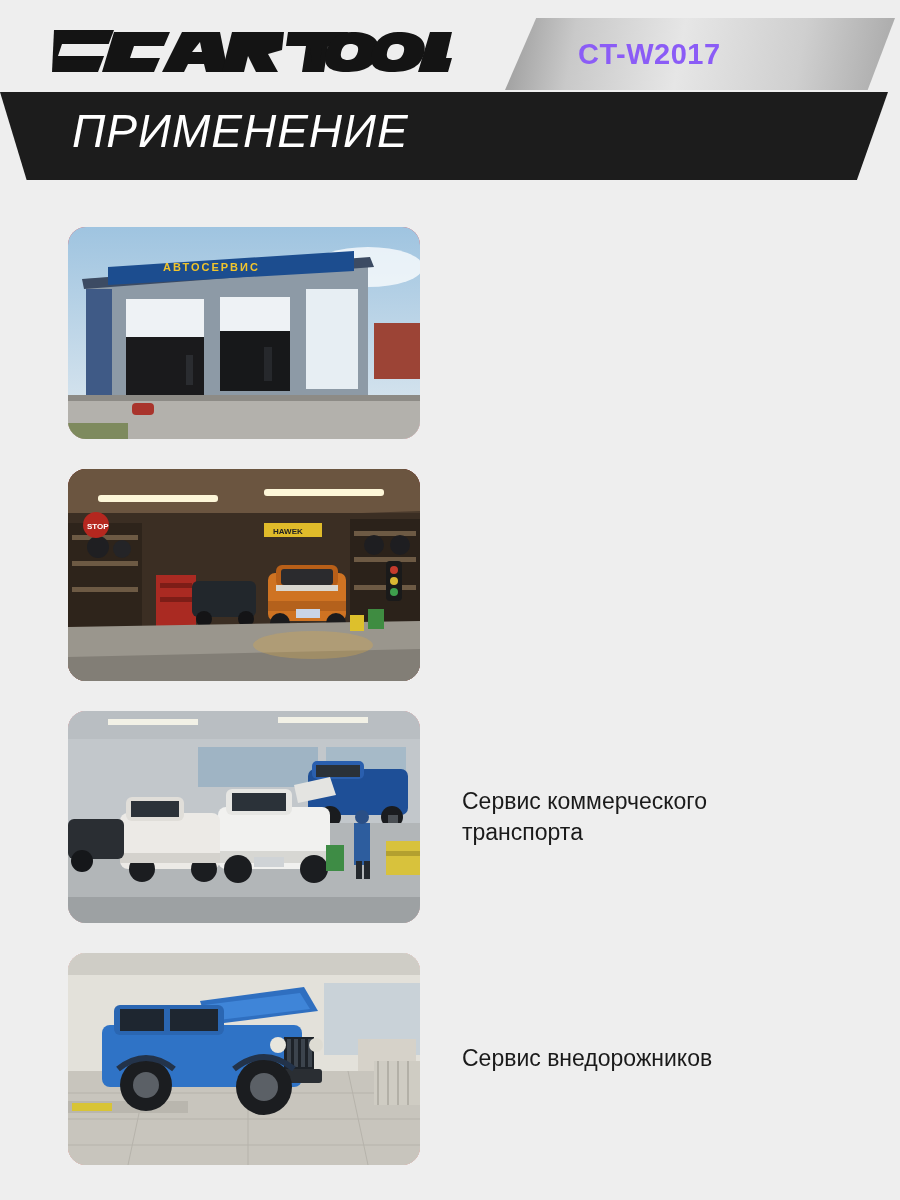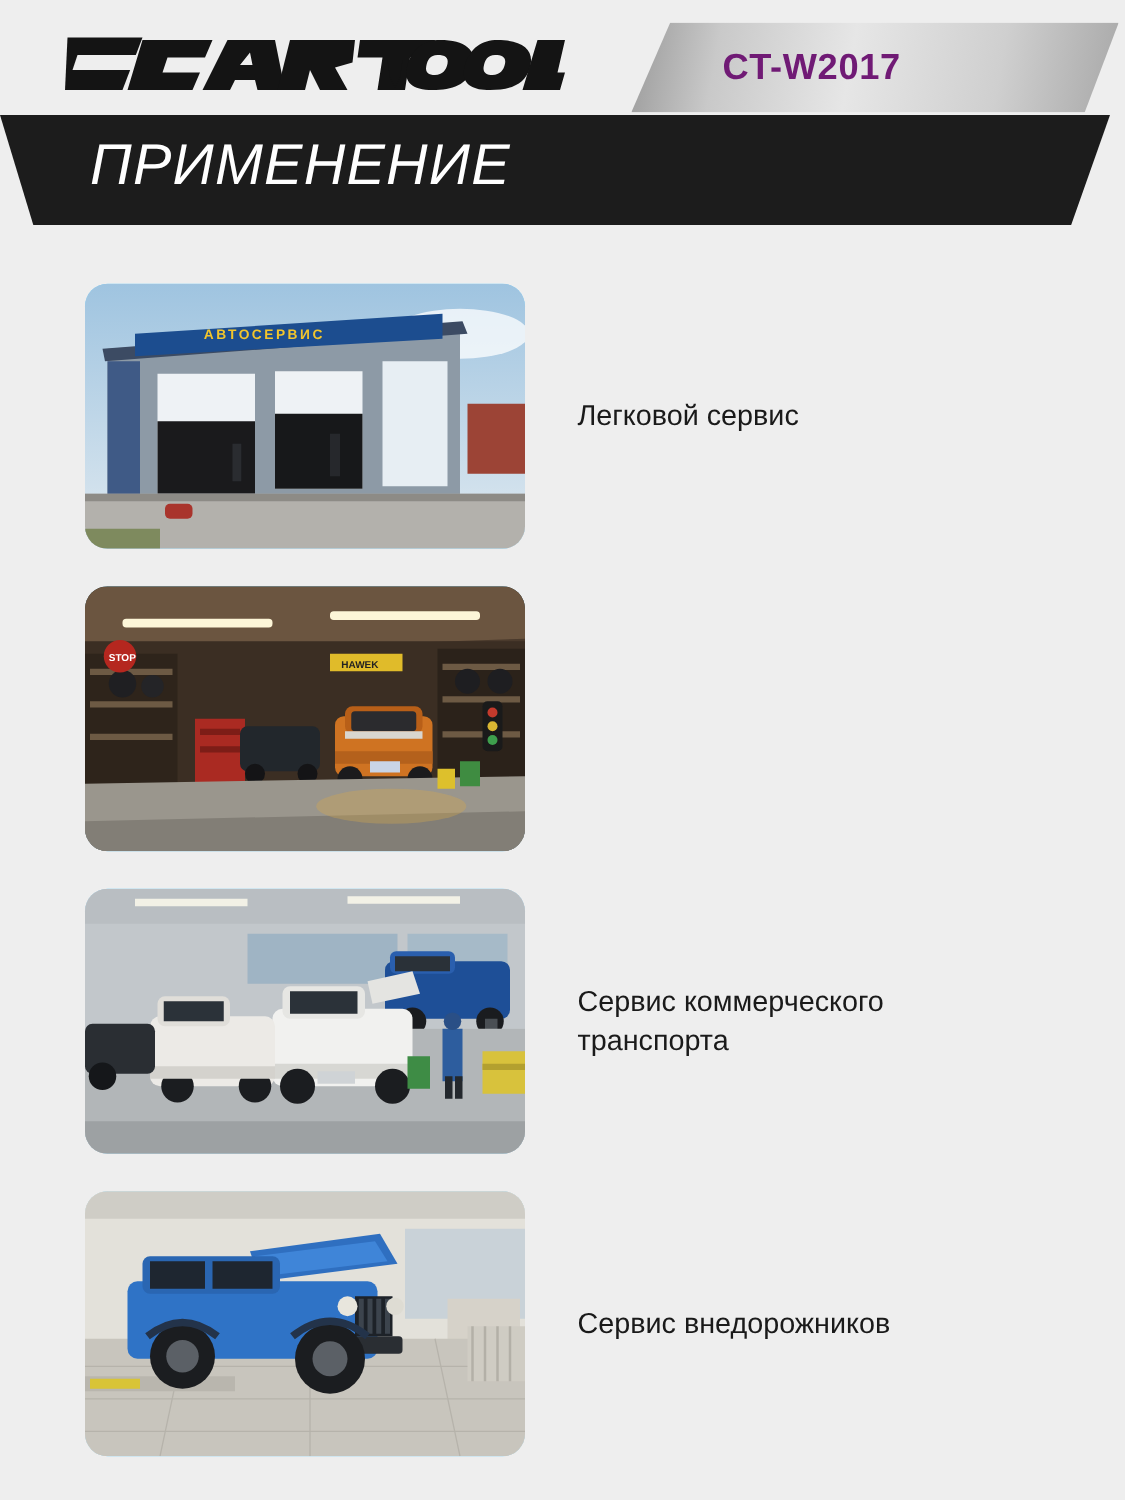--- a/index.html
+++ b/index.html
@@ -30,21 +30,21 @@
     height: 72px;
     background: linear-gradient(100deg, #9a9a9a 0%, #c9c9c9 18%, #e6e6e6 45%, #cfcfcf 75%, #a8a8a8 100%);
     clip-path: polygon(8% 0%, 100% 0%, 93% 100%, 0% 100%);
   }
   .code-text {
     position: absolute;
     top: 38px;
     left: 578px;
     font-size: 29px;
     font-weight: bold;
-    color: #701a75;
+    color: #8b5cf6;
     letter-spacing: 0.5px;
   }
 
   
   .logo-wrap {
     position: absolute;
     top: 20px;
     left: 52px;
     width: 400px;
     height: 62px;
@@ -86,21 +86,21 @@
     height: 242px;
     padding-left: 68px;
   }
   .thumb {
     width: 352px;
     height: 212px;
     border-radius: 18px;
     overflow: hidden;
     flex: 0 0 auto;
     position: relative;
-    background: #7dd3fc;
+    background: #ef4444;
   }
   .thumb svg { display: block; width: 352px; height: 212px; }
   .item-label {
     margin-left: 42px;
     font-size: 23px;
     color: #1a1a1a;
     line-height: 1.35;
     max-width: 360px;
   }
 </style>
@@ -175,21 +175,20 @@
         <rect x="0" y="168" width="352" height="44" fill="#b3b1ac"></rect>
         <rect x="0" y="168" width="352" height="6" fill="#8d8b86"></rect>
 
         <rect x="306" y="96" width="46" height="56" fill="#9c4436"></rect>
 
         <rect x="0" y="196" width="60" height="16" fill="#7e8a5e"></rect>
 
         <rect x="64" y="176" width="22" height="12" rx="4" fill="#a9342c"></rect>
       </svg>
     </div>
-    <div class="item-label">Легковой сервис</div>
   </div>
 
   <div class="item">
     <div class="thumb">
       <svg viewBox="0 0 352 212" xmlns="http://www.w3.org/2000/svg">
         <rect width="352" height="212" fill="#4a3a2c"></rect>
 
         <polygon points="0,0 352,0 352,42 0,54" fill="#6b5540"></polygon>
 
         <rect x="30" y="26" width="120" height="7" rx="3" fill="#fdf6d8"></rect>

